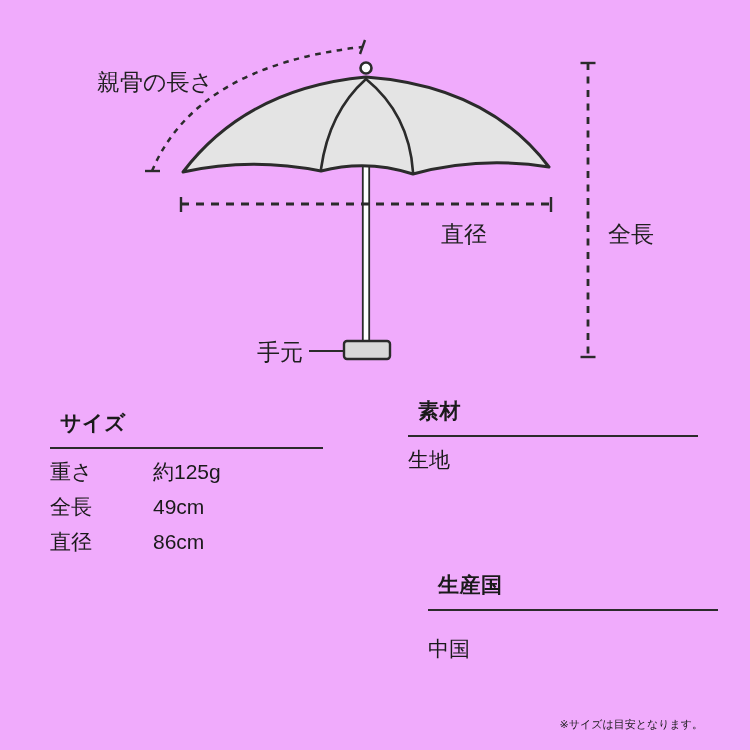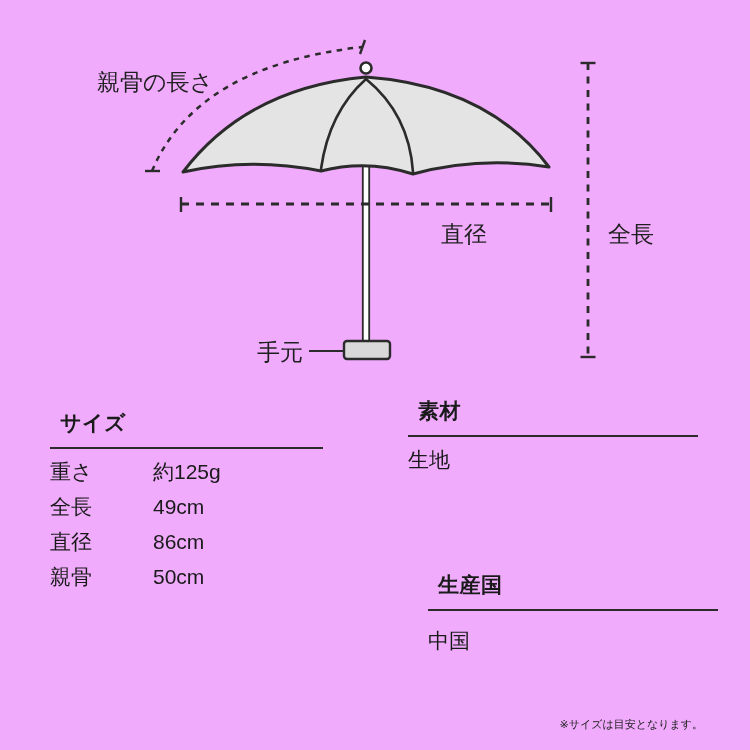--- a/index.html
+++ b/index.html
@@ -10,21 +10,21 @@
   .diagram{position:absolute;left:0;top:0;width:750px;height:392px;display:block;}
   .dlabel{font-family:"Liberation Sans","DejaVu Sans",sans-serif;font-size:23px;fill:#1f1f1f;}
   .spec{position:absolute;color:#1a1a1a;}
   .sec-title{margin:10px;font-size:21px;font-weight:700;line-height:26px;letter-spacing:.5px;}
   .rule{height:0;border-top:2px solid #2b2b2b;margin-top:11px;}
   .rows{margin-top:5px;}
   .spec-row{display:flex;font-size:21px;line-height:35px;white-space:nowrap;}
   .spec-label{width:103px;flex:0 0 103px;}
   .spec-value{flex:1;}
   .vline{display:block;}
-  .single-value{font-size:21px;line-height:35px;margin-top:12px;white-space:nowrap;}
+  .single-value{font-size:21px;line-height:35px;margin-top:20px;white-space:nowrap;}
   .footnote{position:absolute;right:47px;top:712px;font-size:11px;line-height:24px;color:#1a1a1a;white-space:nowrap;}
 </style>
 </head>
 <body>
 
 <div class="screen">
 
   <svg class="diagram" viewBox="0 0 750 392" aria-hidden="true">
 
     <rect x="362.8" y="120" width="6.4" height="222" fill="var(--stem-fill,#fff)" stroke="var(--line,#2b2b2b)" stroke-width="1.8"></rect>
@@ -67,24 +67,20 @@
         <span class="spec-value">約125g</span>
       </div>
       <div class="spec-row">
         <span class="spec-label">全長</span>
         <span class="spec-value">49cm</span>
       </div>
       <div class="spec-row">
         <span class="spec-label">直径</span>
         <span class="spec-value">86cm</span>
       </div>
-      <div class="spec-row">
-        <span class="spec-label">親骨</span>
-        <span class="spec-value">50cm</span>
-      </div>
     </div>
   </section>
 
 
   <section class="spec" style="left:408px;top:388px;width:290px">
     <h2 class="sec-title">素材</h2>
     <div class="rule"></div>
     <div class="rows">
       <div class="spec-row">
         <span class="spec-label">生地</span>

